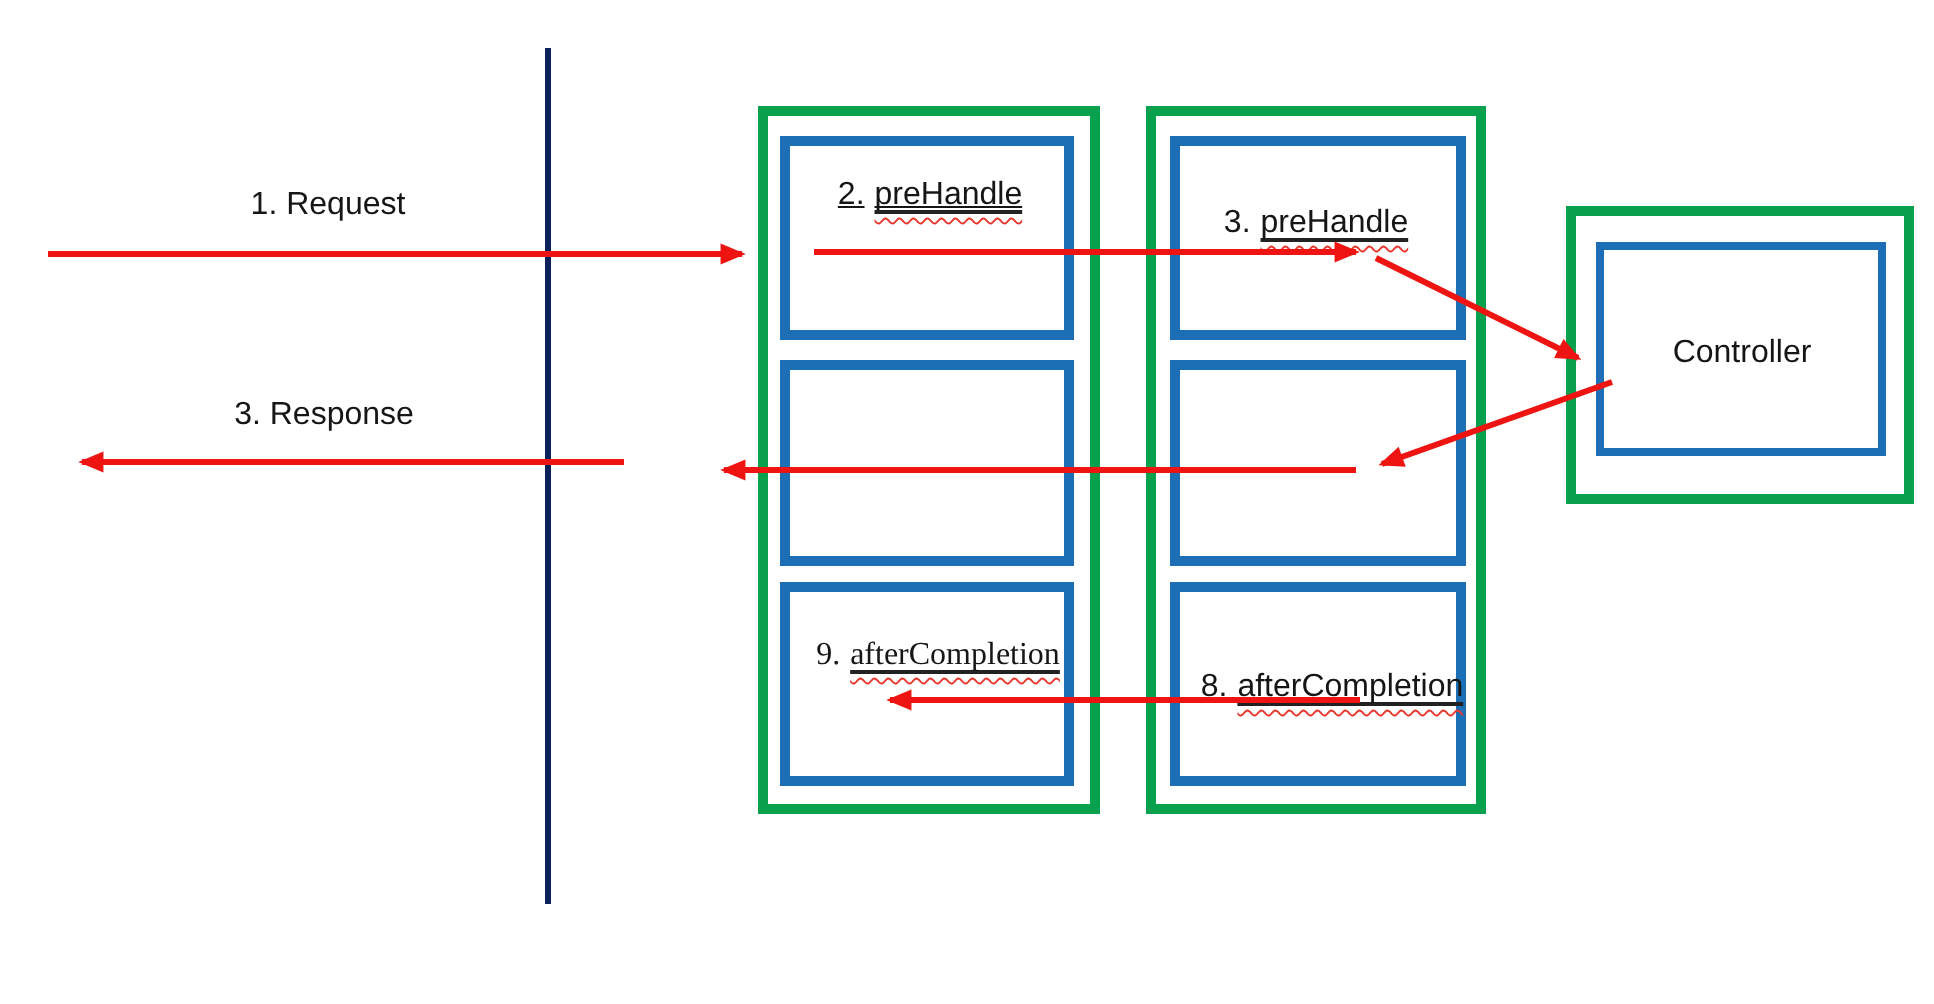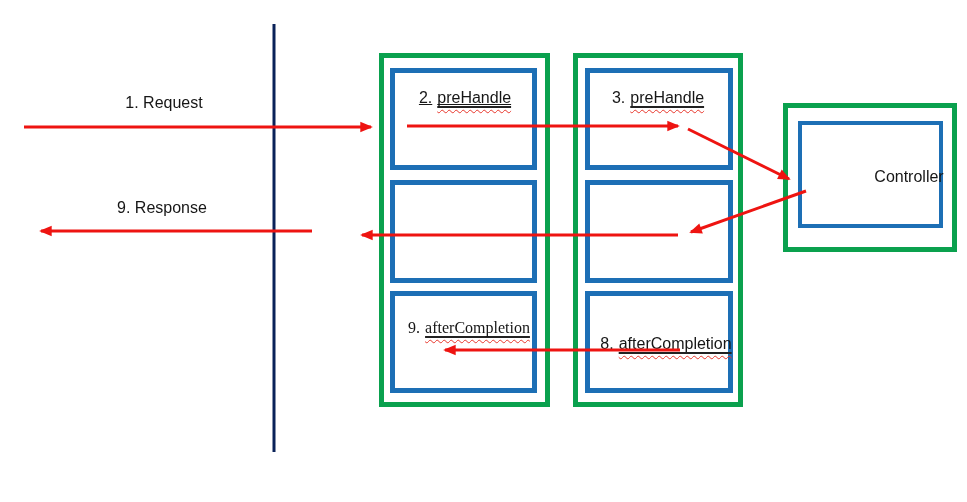--- a/index.html
+++ b/index.html
@@ -62,31 +62,31 @@
 
   <div class="box green-box" style="left:573px; top:53px; width:170px; height:354px;"></div>
   <div class="box blue-box" style="left:585px; top:68px; width:148px; height:102px;"></div>
   <div class="box blue-box" style="left:585px; top:180px; width:148px; height:103px;"></div>
   <div class="box blue-box" style="left:585px; top:291px; width:148px; height:102px;"></div>
 
   <div class="box green-box" style="left:783px; top:103px; width:174px; height:149px;"></div>
   <div class="box blue-box-thin" style="left:798px; top:121px; width:145px; height:107px;"></div>
 
   <div class="lbl" style="left:164px; top:92px;">1. Request</div>
-  <div class="lbl" style="left:162px; top:197px;">9. Response</div>
-  <div class="lbl" style="left:909px; top:166px;">Controller</div>
+  <div class="lbl" style="left:162px; top:197px;">3. Response</div>
+  <div class="lbl" style="left:871px; top:166px;">Controller</div>
 
   <div class="lbl" style="left:465px; top:87px;text-decoration:underline;">
     <span class="num">2.</span><span class="u"><span class="sq">preHandle</span></span>
   </div>
   <div class="lbl" style="left:469px; top:317px;font-family:Liberation Serif, serif;">
     <span class="num">9.</span><span class="u"><span class="sq">afterCompletion</span></span>
   </div>
 
-  <div class="lbl" style="left:658px; top:87px;">
+  <div class="lbl" style="left:658px; top:101px;">
     <span class="num">3.</span><span class="u"><span class="sq">preHandle</span></span>
   </div>
   <div class="lbl" style="left:666px; top:317px;margin-top:16px;">
     <span class="num">8.</span><span class="u"><span class="sq">afterCompletion</span></span>
   </div>
 
   <svg class="arrow-layer" viewBox="0 0 967 502" xmlns="http://www.w3.org/2000/svg">
     <defs>
       <marker id="ah" viewBox="0 0 10 10" refX="8.5" refY="5" markerWidth="4.6" markerHeight="4.2" orient="auto">
         <path d="M0,0.8 L10,5 L0,9.2 Z" fill="#ee1411"></path>

